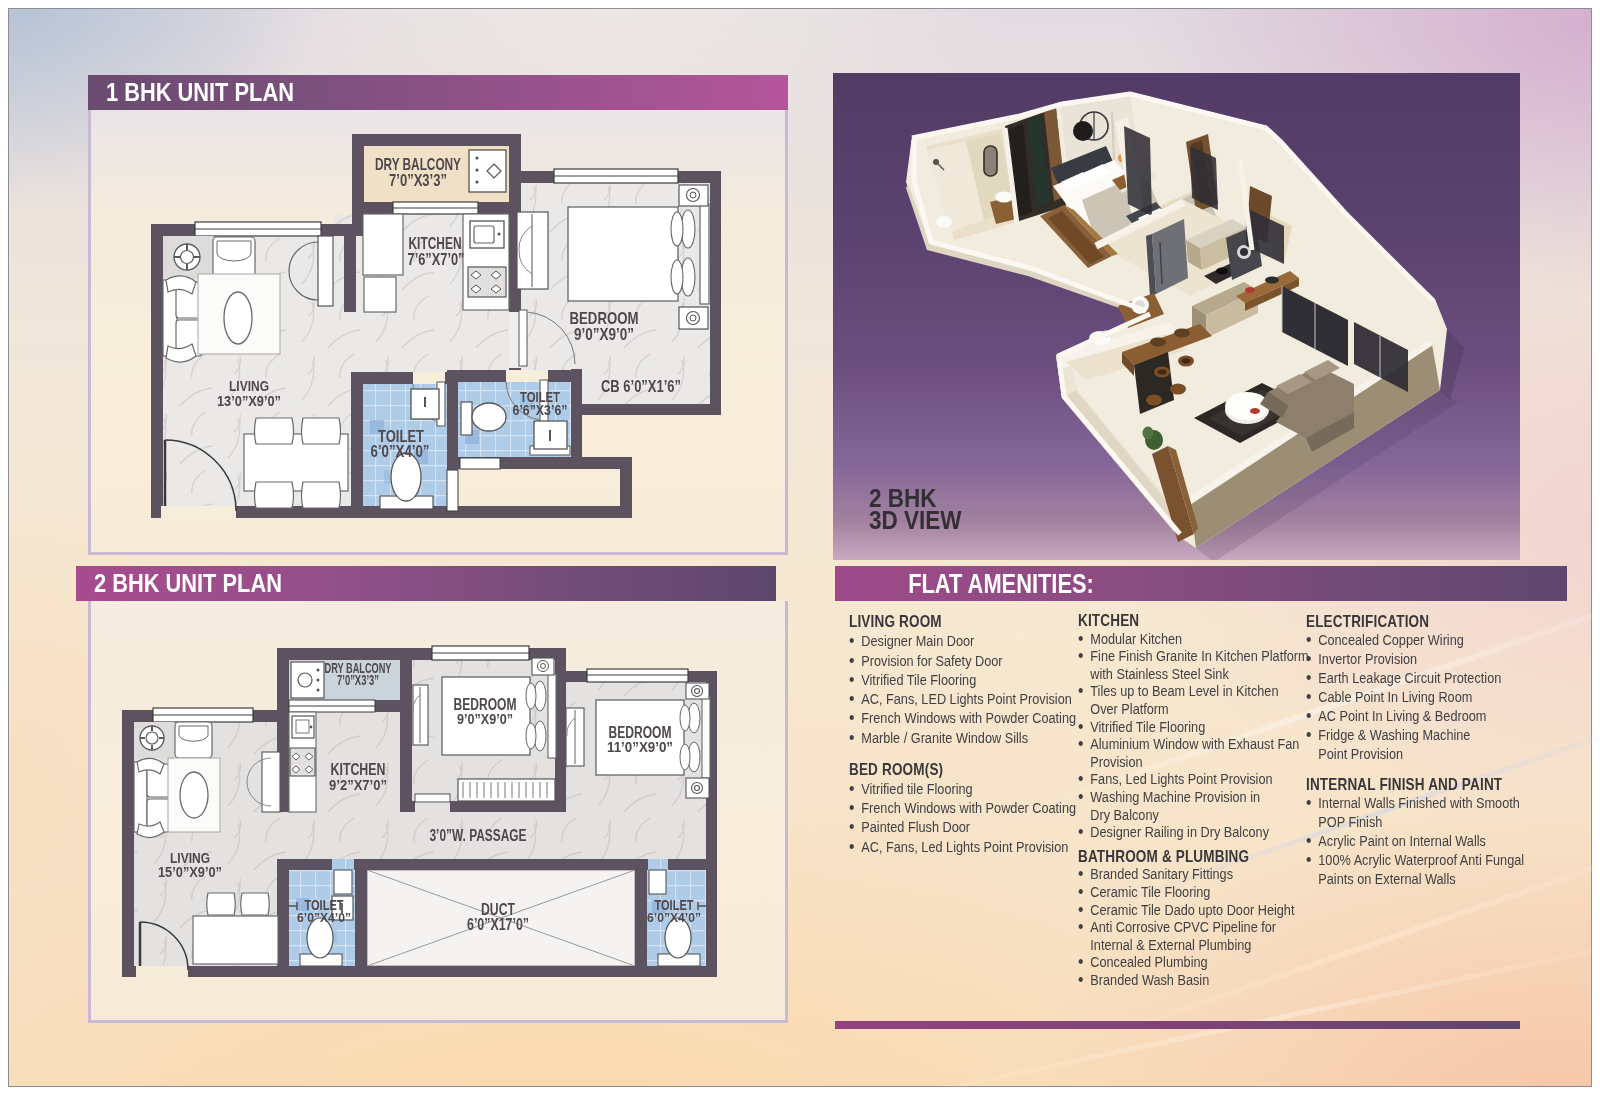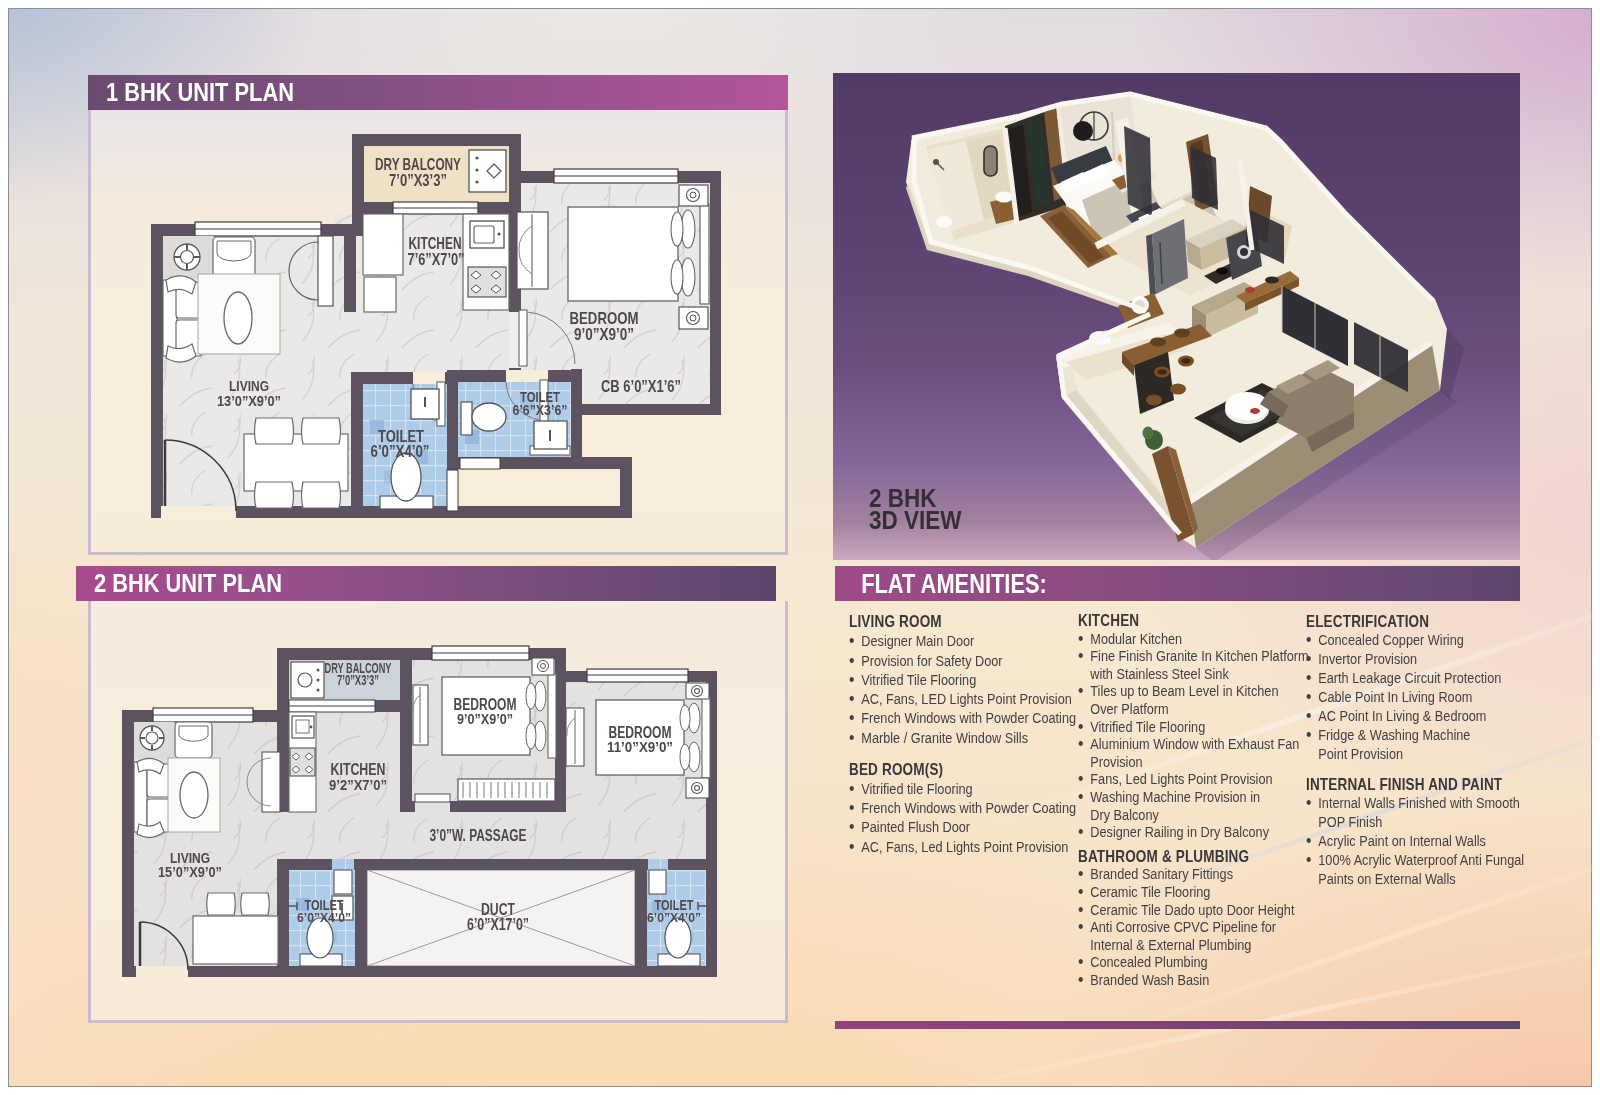--- a/index.html
+++ b/index.html
@@ -53,21 +53,21 @@
   <div class="bar" style="left:76px;top:566px;width:700px;height:35px;background:linear-gradient(90deg,#a84b8e 0%,#94508a 35%,#6f4c77 75%,#5d466c 100%);">
       <span style="font-size:26px;">2 BHK UNIT PLAN</span>
     </div>
 
   <div class="pbody" style="left:88px;top:601px;width:694px;height:419px;background:linear-gradient(180deg,#f5ecdf 0%,#f8eddb 50%,#f8ead8 100%);"></div>
 
   <div class="v3d"></div>
 
   <div class="lbl3d">2 BHK<br>3D VIEW</div>
 
-  <div class="bar" style="left:835px;top:566px;width:685px;height:35px;background:linear-gradient(90deg,#9f4a89 0%,#8a4d82 40%,#6b4a75 80%,#5f466e 100%);">
+  <div class="bar" style="left:835px;top:566px;width:685px;height:35px;background:linear-gradient(90deg,#9f4a89 0%,#8a4d82 40%,#6b4a75 80%,#5f466e 100%);padding-left:47px;">
       <span style="font-size:28px;transform:scaleX(.78);">FLAT AMENITIES:</span>
     </div>
 
   <div class="amen">
 
     <div class="col" style="left:849px;top:612px;width:287px;">
       <h4>LIVING ROOM</h4>
       <div class="it"><span class="b">•</span>Designer Main Door</div>
       <div class="it"><span class="b">•</span>Provision for Safety Door</div>
       <div class="it"><span class="b">•</span>Vitrified Tile Flooring</div>

